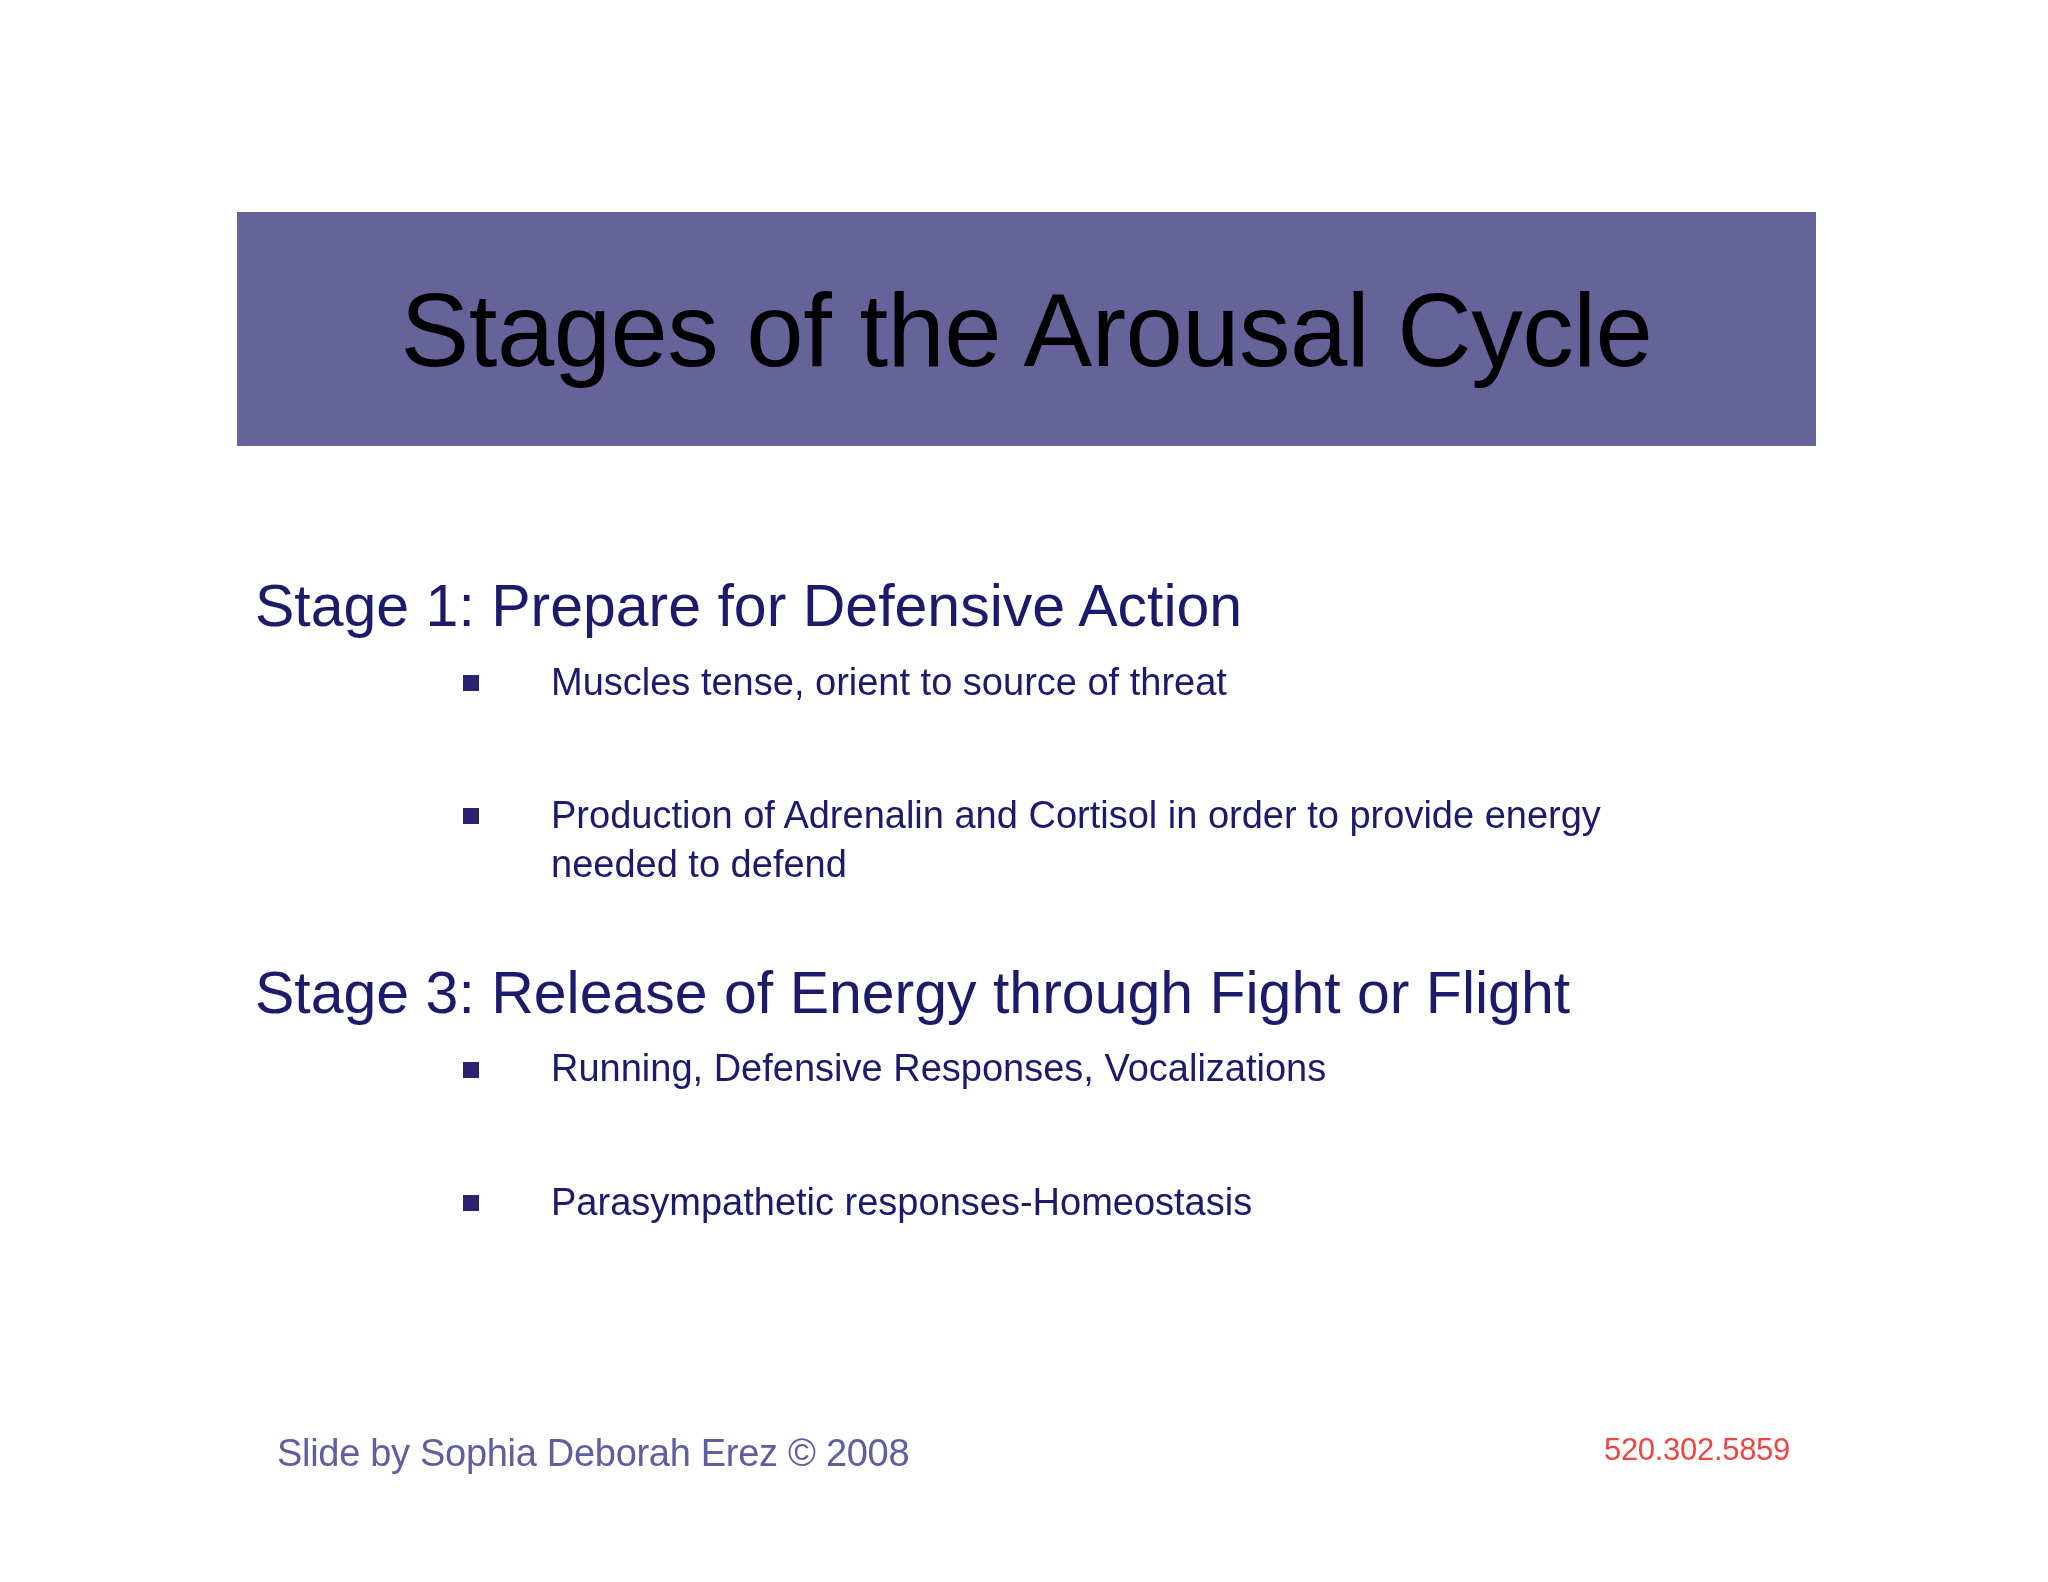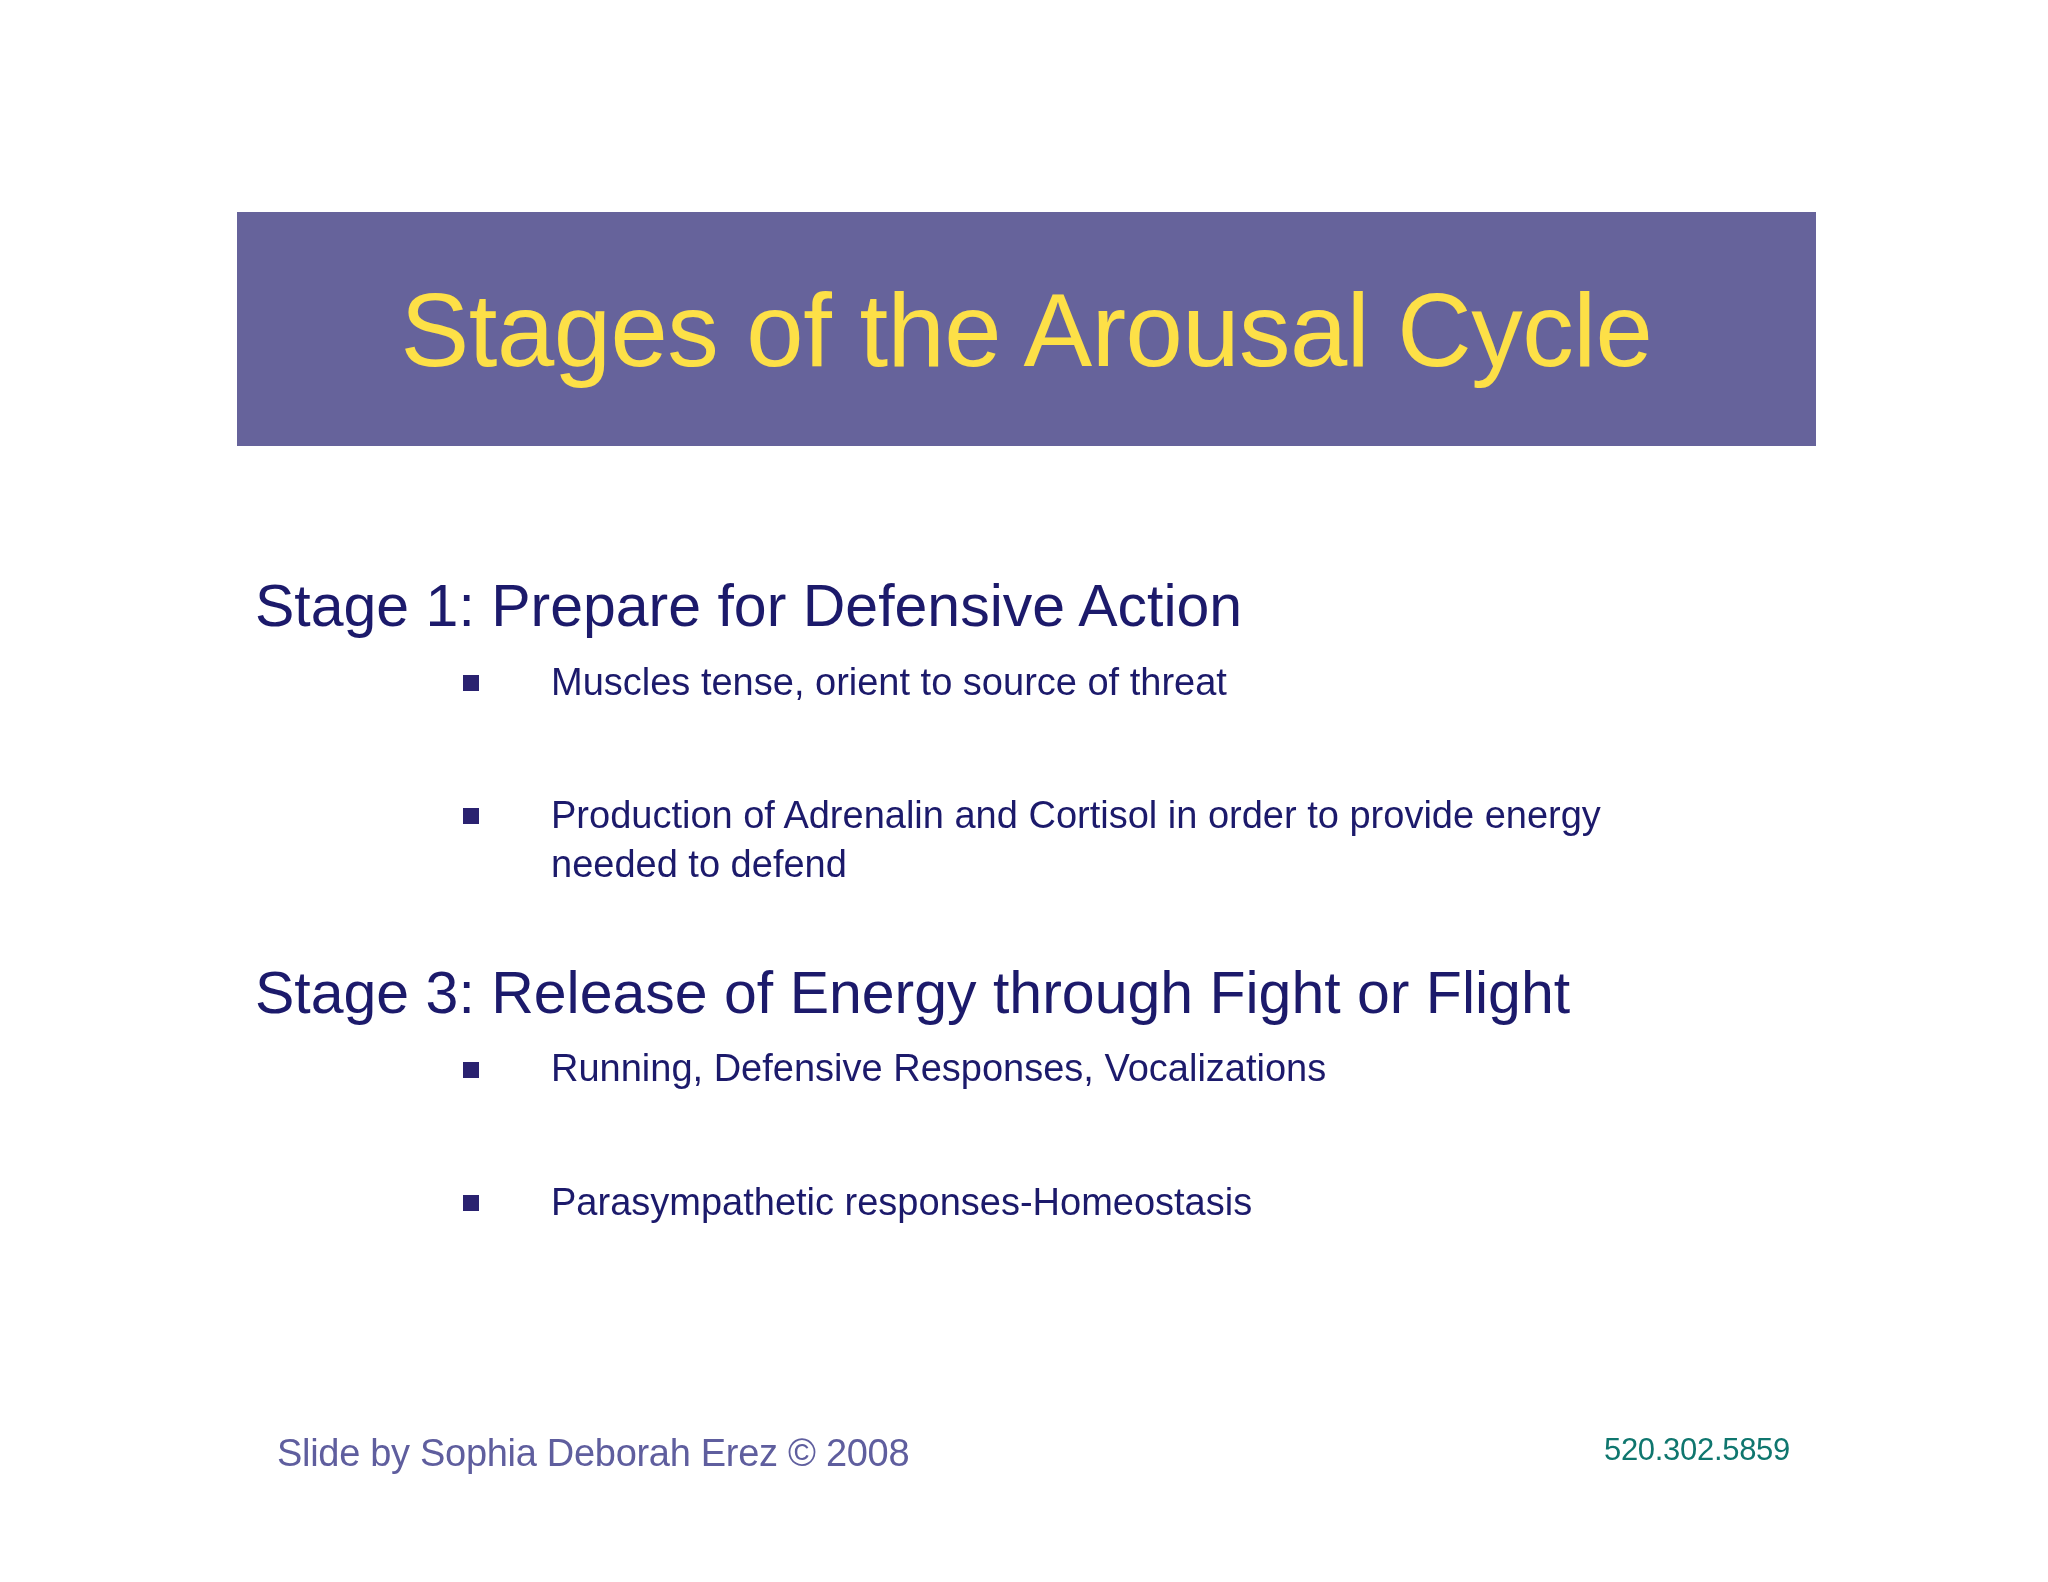--- a/index.html
+++ b/index.html
@@ -33,21 +33,21 @@
     top: 212px;
     width: 1579px;
     height: 234px;
     background: #66639b;
     display: flex;
     align-items: center;
     justify-content: center;
     box-sizing: border-box;
   }
   #title-text {
-    color: #fde047;
+    color: #000000;
     font-family: "Liberation Sans", sans-serif;
     font-size: 103px;
     font-weight: 400;
     line-height: 1.05;
     letter-spacing: -0.5px;
     white-space: nowrap;
     text-align: right;
     margin-top: 4px;
   }
 
@@ -117,21 +117,21 @@
     font-family: "Liberation Sans", sans-serif;
     font-size: 38px;
     font-weight: 400;
     white-space: nowrap;
     letter-spacing: -0.3px;
   }
   #footer-phone {
     position: absolute;
     right: 258px;
     top: 0;
-    color: #0f766e;
+    color: #ef4444;
     font-family: "Liberation Sans", sans-serif;
     font-size: 31px;
     font-weight: 400;
     white-space: nowrap;
     letter-spacing: -0.3px;
   }
 </style>
 </head>
 <body>
 

